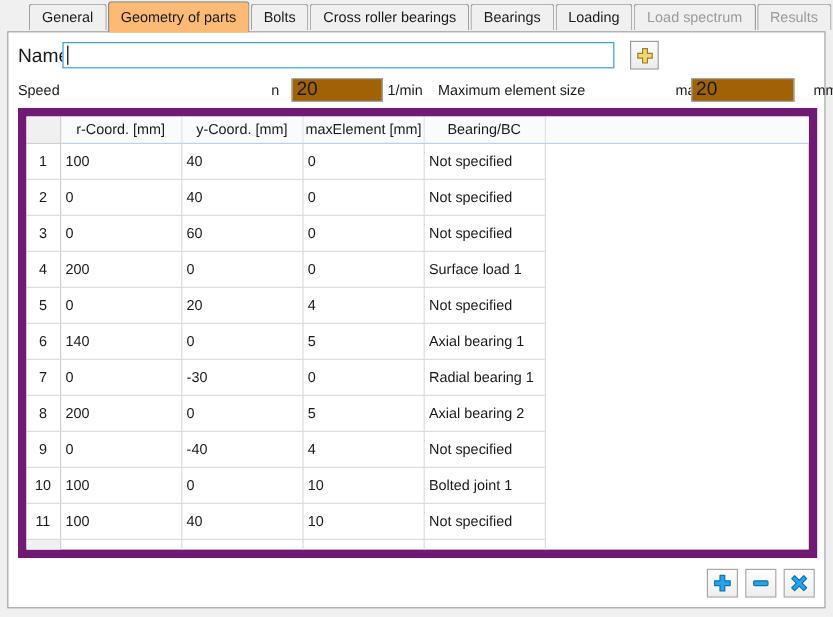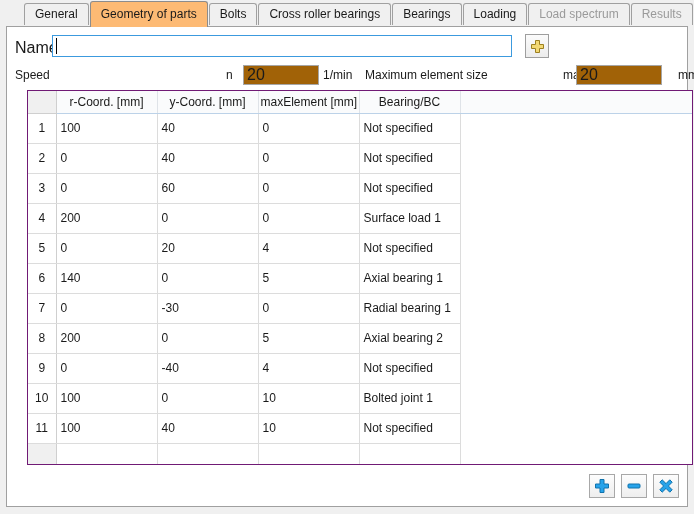--- a/index.html
+++ b/index.html
@@ -159,24 +159,24 @@
   .in-n { left: 236px; top: 1px; width: 76px; }
   .lbl-unit-min { left: 316px; }
   .lbl-maxsize { left: 358px; }
   .lbl-maxE { left: 532px; padding-left: 24px; }
   .in-maxE { left: 569px; top: 1px; width: 86px; }
   .lbl-unit-mm { left: 660px; padding-left: 11px; }
 
   
   .grid-wrap {
     position: absolute;
-    left: 20px; top: 63px;
+    left: 8px; top: 63px;
     width: 666px;
     height: 375px;
-    border: 1px solid #701a75;
+    border: 7px solid #701a75;
     background: #ffffff;
     overflow: hidden;
   }
   table.grid {
     border-collapse: collapse;
     width: 100%;
     table-layout: fixed;
   }
   table.grid th {
     height: 22px;

